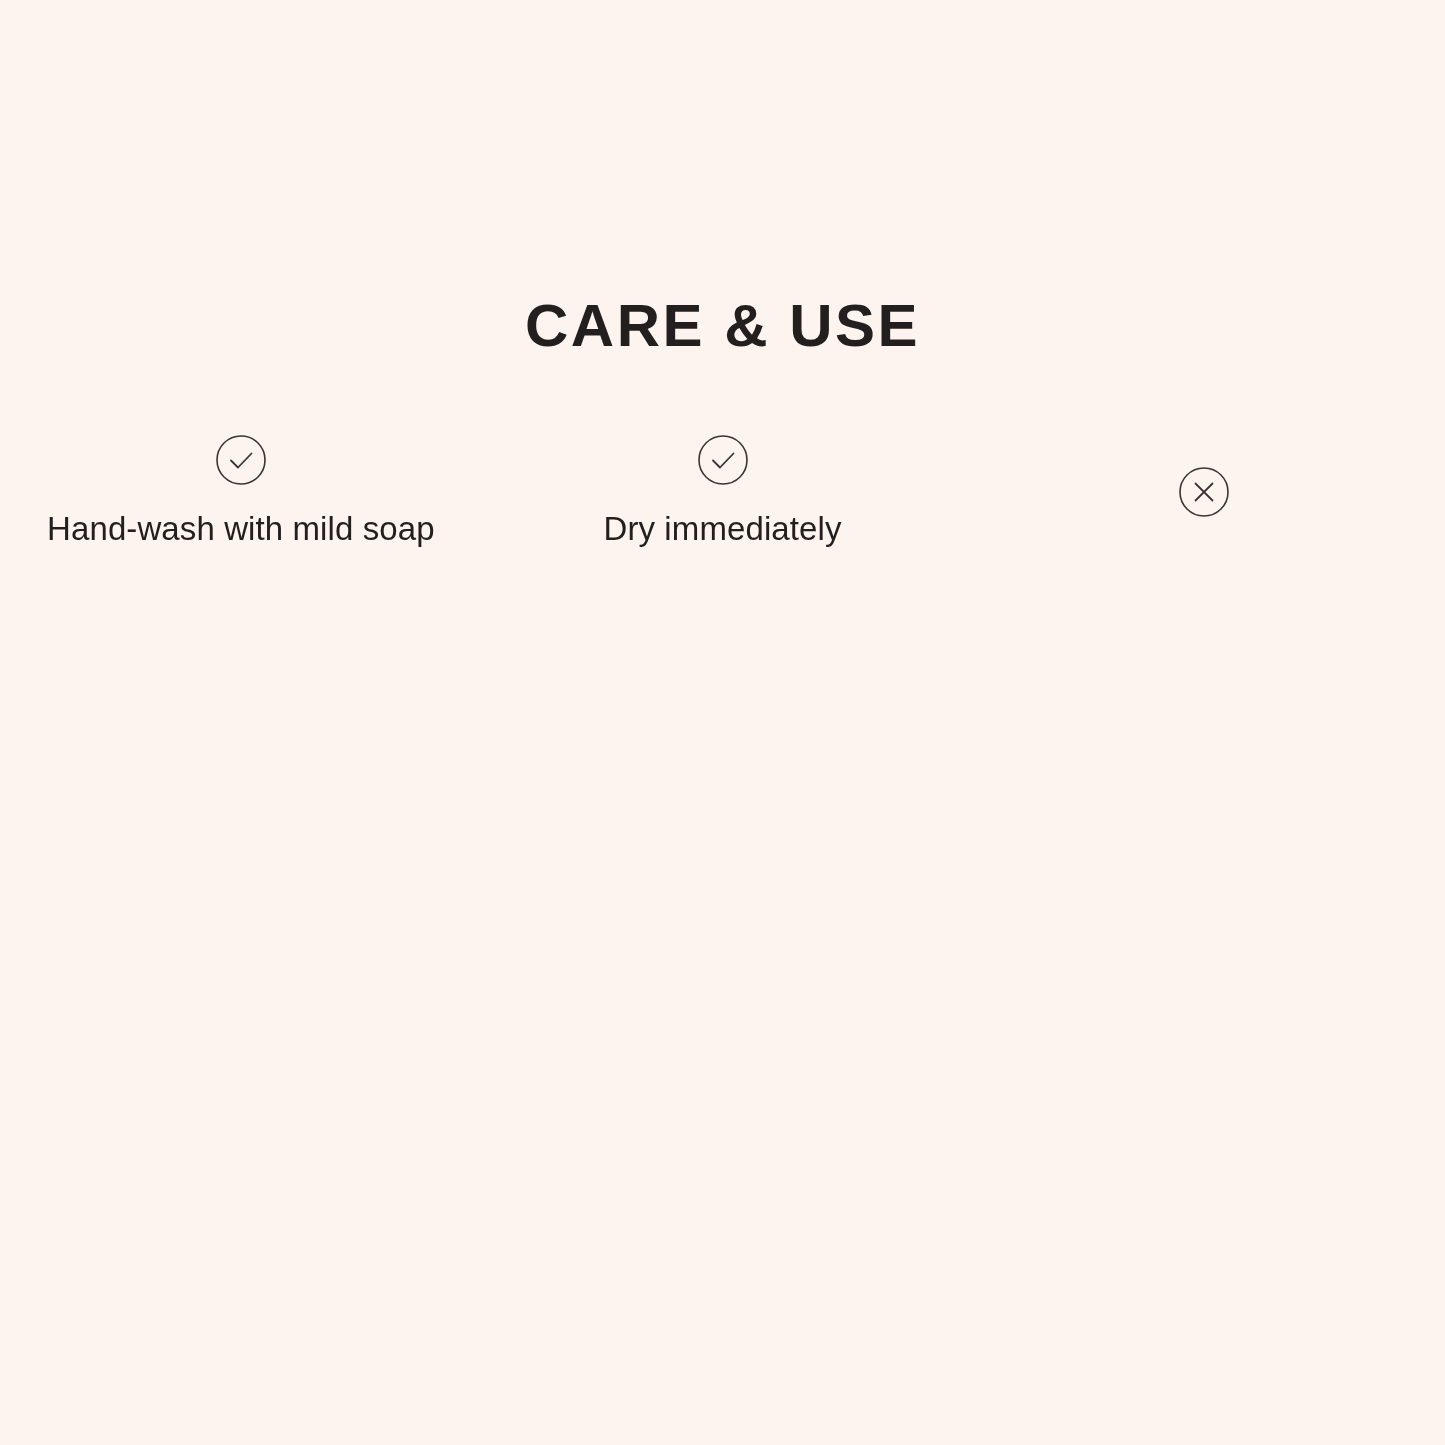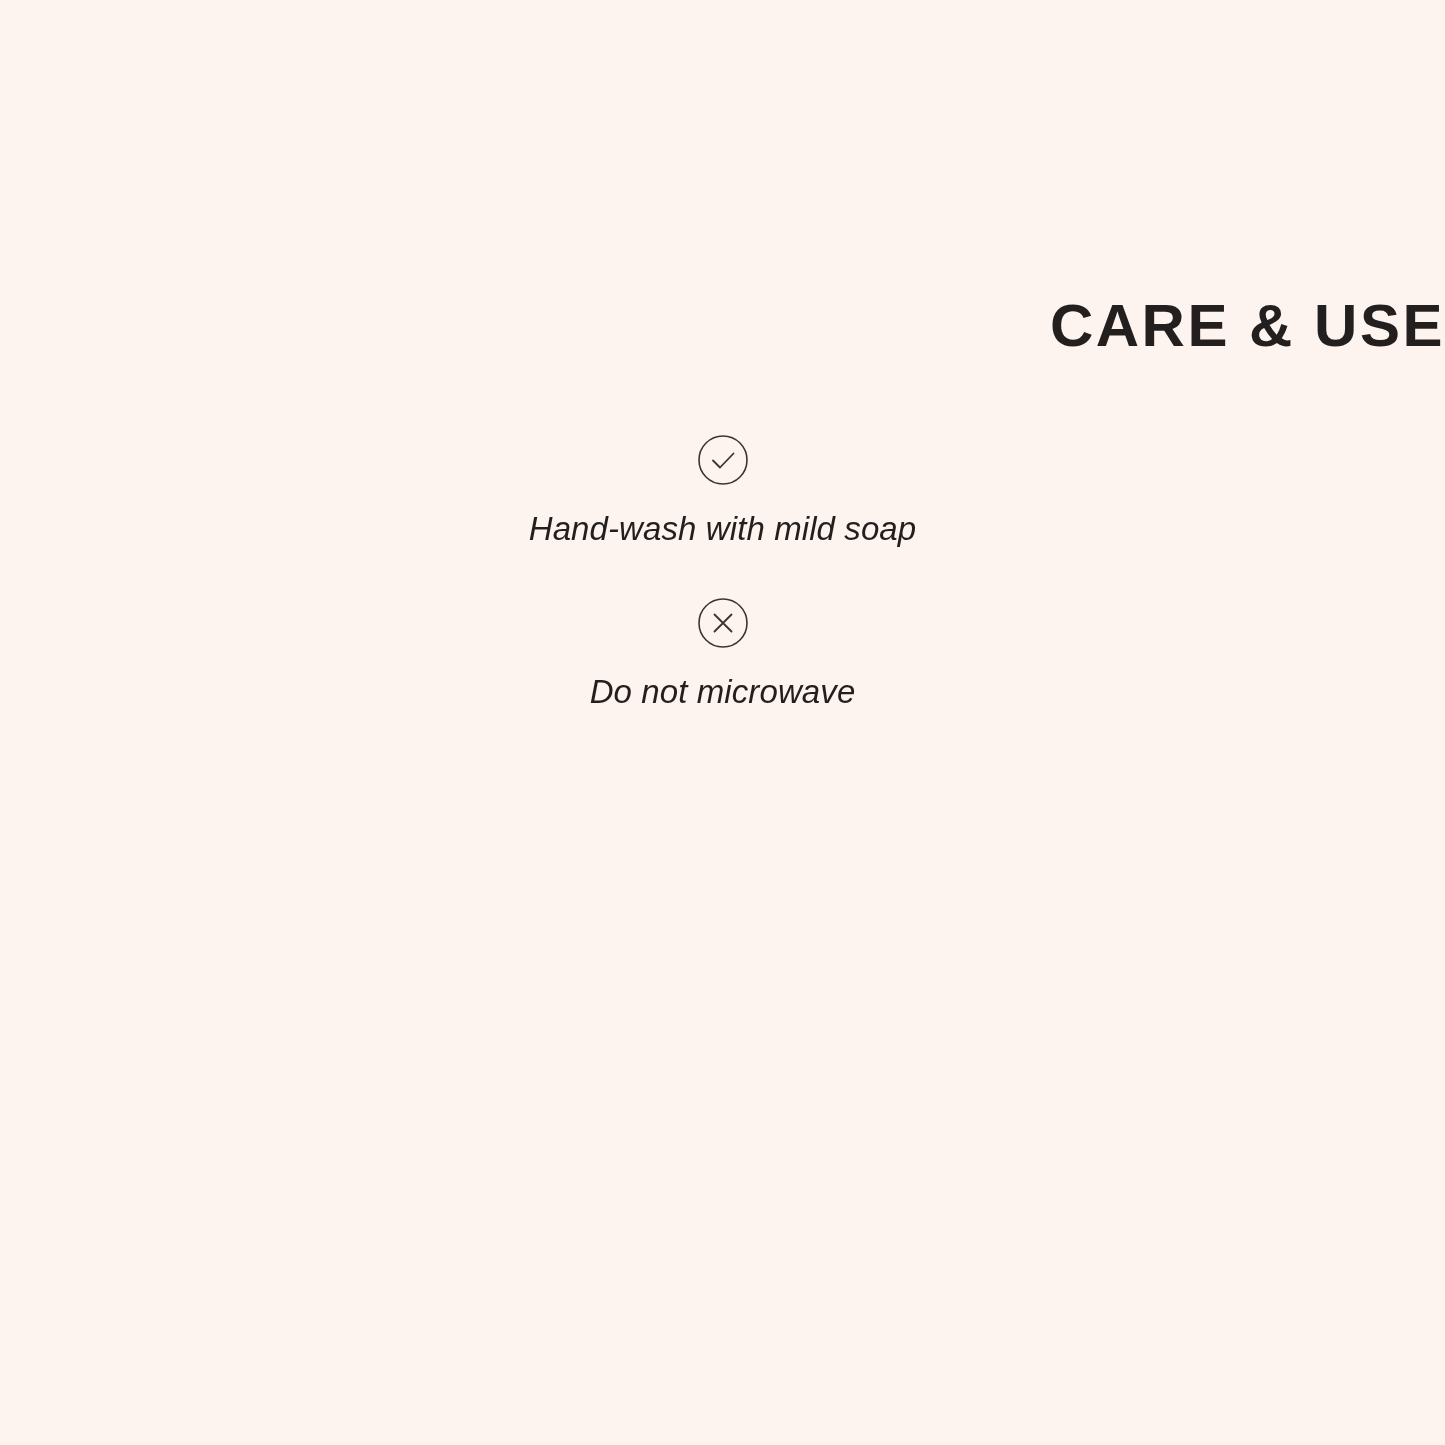--- a/index.html
+++ b/index.html
@@ -13,39 +13,38 @@
     font-family: "Liberation Sans", sans-serif;
     color: #231f1e;
     overflow: hidden;
   }
   .card {
     width: 1445px;
     height: 1445px;
     box-sizing: border-box;
     display: flex;
     flex-direction: column;
-    align-items: flex-end;
+    align-items: center;
     background: #fdf4f0;
   }
   .title {
     margin-top: 296px;
     font-size: 60px;
     font-weight: bold;
     letter-spacing: 2.5px;
     color: #231f1e;
     line-height: 1;
     text-align: center;
   }
   .items {
     margin-top: 78px;
     width: 100%;
     display: flex;
-    flex-direction: column;
+    flex-direction: row;
     align-items: center;
-    font-style: italic;
   }
   .item {
     width: 100%;
     display: flex;
     flex-direction: column;
     align-items: center;
     margin-bottom: 48px;
   }
   .icon {
     width: 52px;
@@ -76,26 +75,34 @@
     <div class="item">
       <span class="icon">
         <svg width="52" height="52" viewBox="0 0 52 52" fill="none">
           <circle cx="26" cy="26" r="24" stroke="#3a3433" stroke-width="1.6" fill="none"></circle>
           <path d="M16 26.5 L23 33.5 L36.5 19.5" stroke="#3a3433" stroke-width="1.8" fill="none" stroke-linecap="round" stroke-linejoin="round"></path>
         </svg>
       </span>
       <div class="item-label">Hand-wash with mild soap</div>
     </div>
 
+    <div class="item">
+      <span class="icon">
+        <svg width="52" height="52" viewBox="0 0 52 52" fill="none">
+          <circle cx="26" cy="26" r="24" stroke="#3a3433" stroke-width="1.6" fill="none"></circle>
+          <path d="M16 26.5 L23 33.5 L36.5 19.5" stroke="#3a3433" stroke-width="1.8" fill="none" stroke-linecap="round" stroke-linejoin="round"></path>
+        </svg>
+      </span>
+      <div class="item-label">Dry immediately</div>
+    </div>
 
     <div class="item">
       <span class="icon">
         <svg width="52" height="52" viewBox="0 0 52 52" fill="none">
           <circle cx="26" cy="26" r="24" stroke="#3a3433" stroke-width="1.6" fill="none"></circle>
           <path d="M17.5 17.5 L34.5 34.5 M34.5 17.5 L17.5 34.5" stroke="#3a3433" stroke-width="1.8" fill="none" stroke-linecap="round"></path>
         </svg>
       </span>
-      <div class="item-label">Do not microwave</div>
     </div>
 
 
   </div>
 </div>
 
 </body></html>

